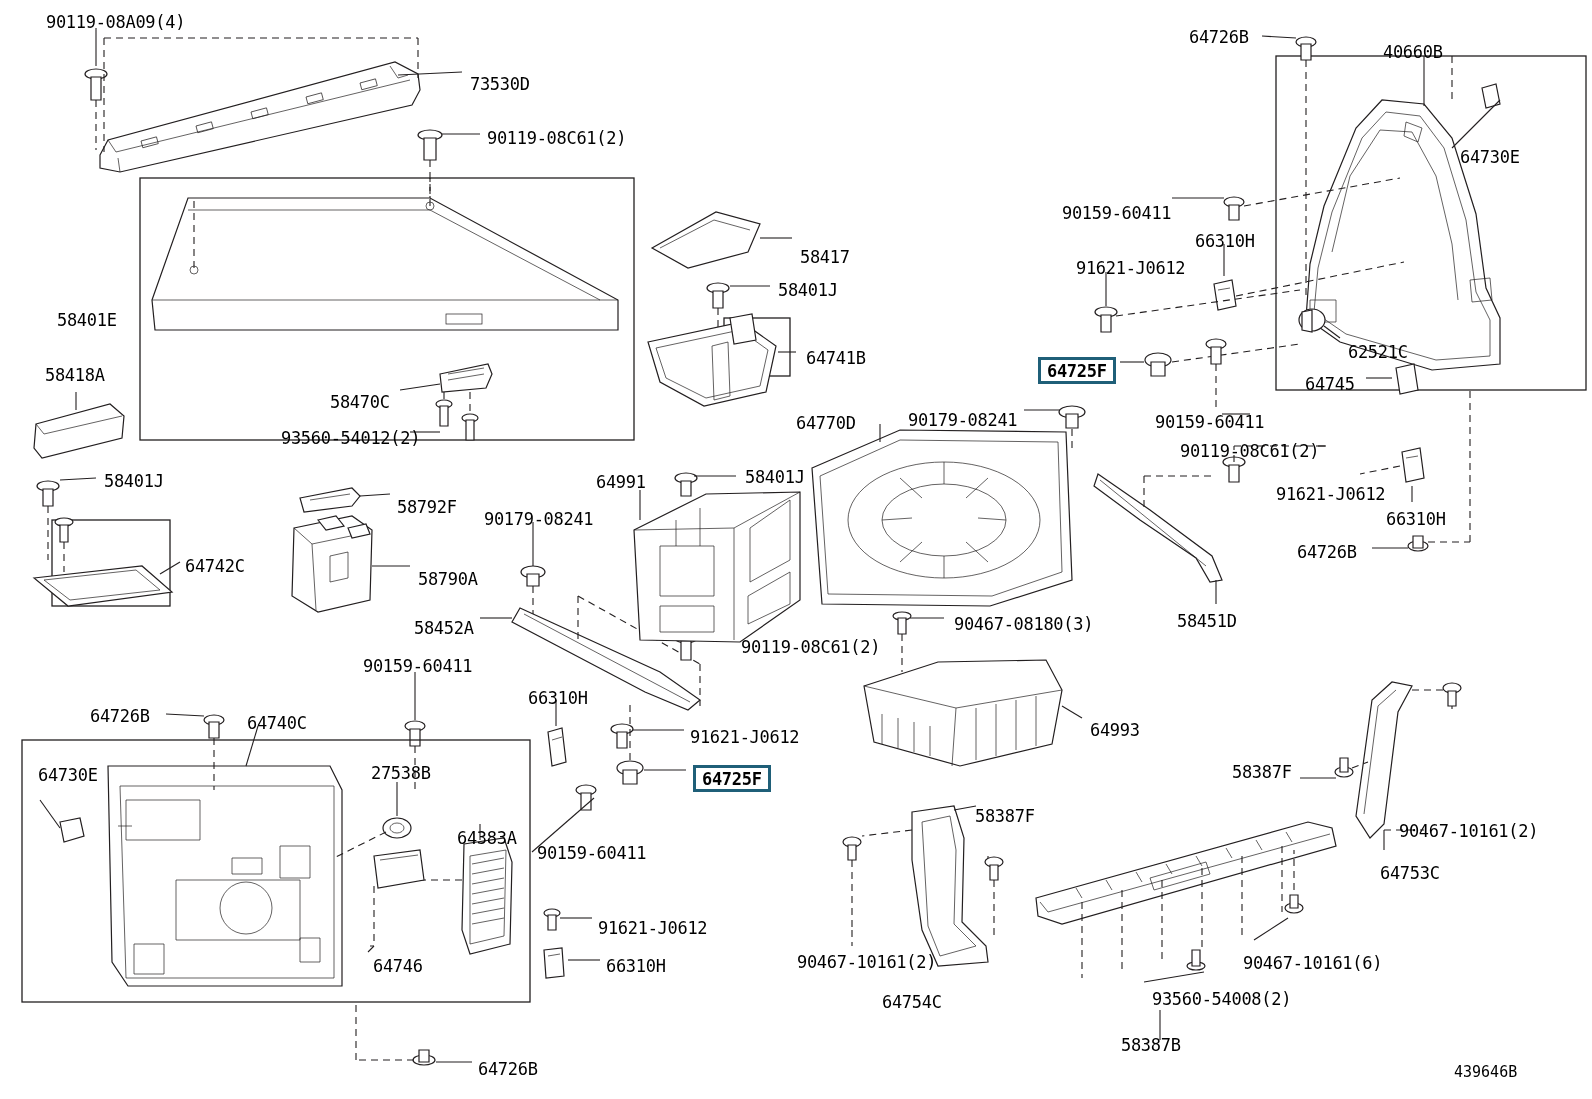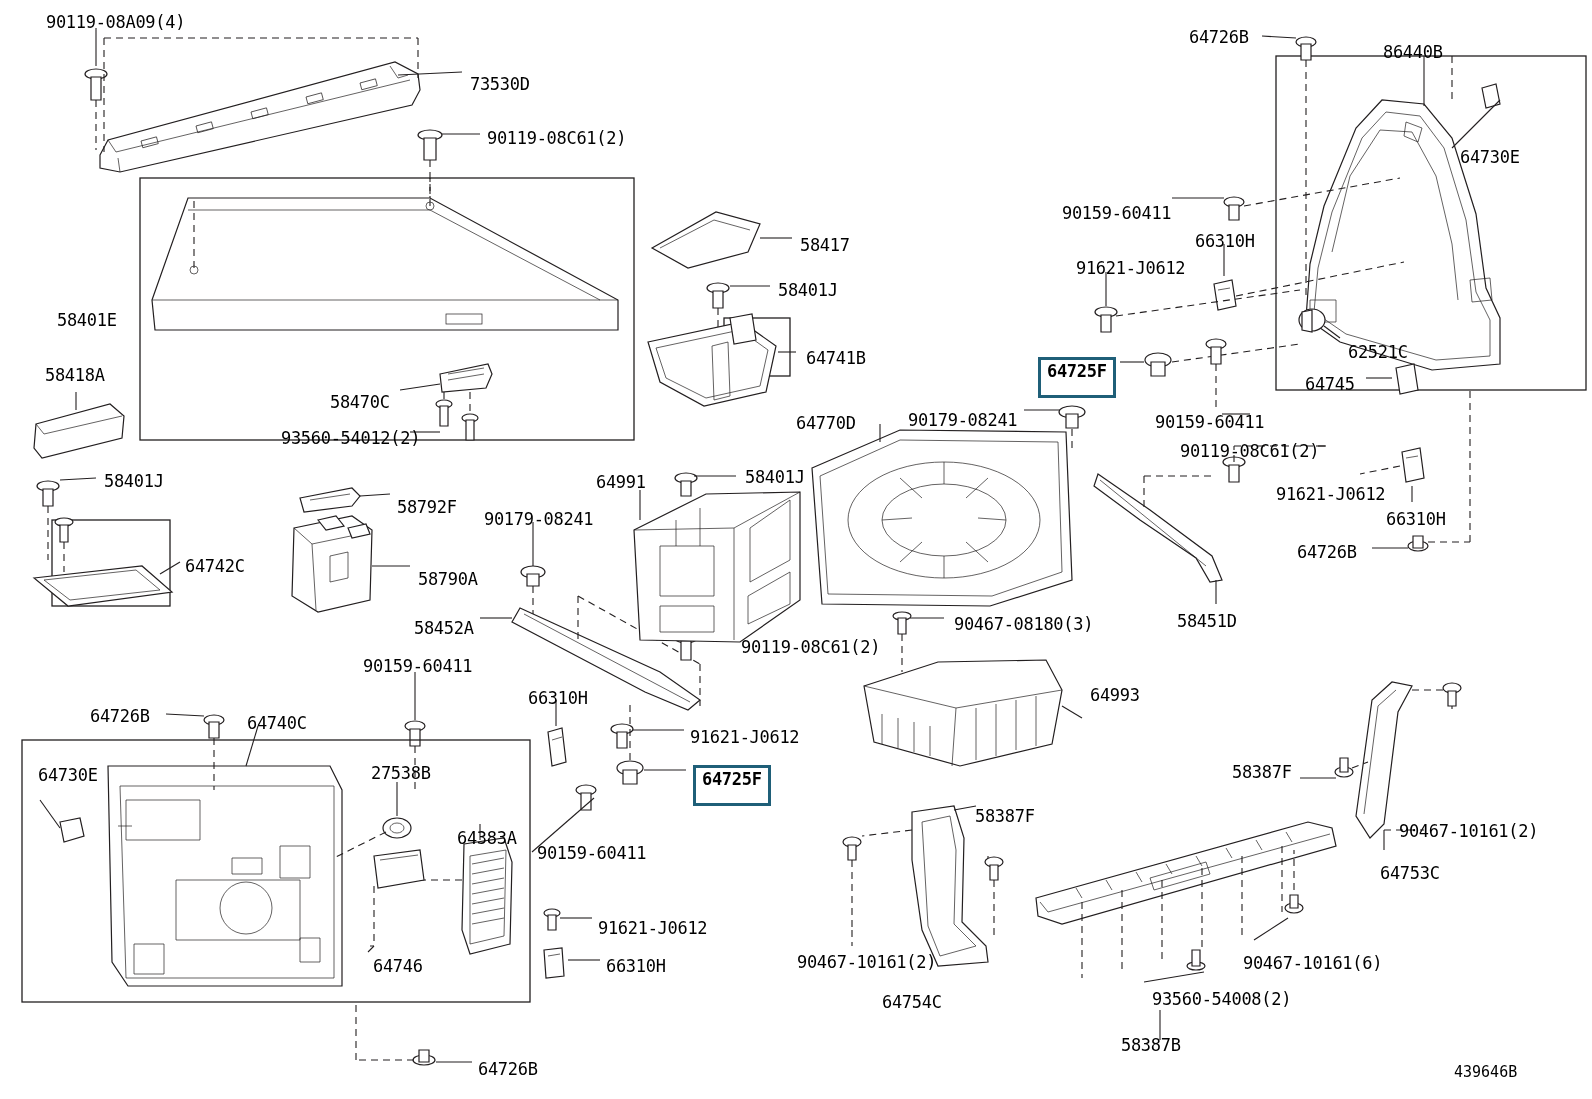--- a/index.html
+++ b/index.html
@@ -18,21 +18,21 @@
   .lbl {
     position: absolute;
     font-family: "DejaVu Sans Mono", monospace;
     font-size: 17px;
     color: #000000;
     white-space: nowrap;
     letter-spacing: -0.3px;
   }
   .lbl.hl {
     border: 3px solid #1f5f78;
-    padding: 1px 6px 14px 6px;
+    padding: 1px 6px 0 6px;
     background: #ffffff;
     font-weight: bold;
   }
   .code {
     position: absolute;
     font-family: "DejaVu Sans Mono", monospace;
     font-size: 15px;
     color: #000000;
     white-space: nowrap;
   }
@@ -496,21 +496,21 @@
 
   <div id="labels-layer">
       <div class="lbl" style="left: 46px; top: 12px;">90119-08A09(4)</div>
       <div class="lbl" style="left: 470px; top: 74px;">73530D</div>
       <div class="lbl" style="left: 487px; top: 128px;">90119-08C61(2)</div>
       <div class="lbl" style="left: 57px; top: 310px;">58401E</div>
       <div class="lbl" style="left: 45px; top: 365px;">58418A</div>
       <div class="lbl" style="left: 330px; top: 392px;">58470C</div>
       <div class="lbl" style="left: 281px; top: 428px;">93560-54012(2)</div>
       <div class="lbl" style="left: 104px; top: 471px;">58401J</div>
-      <div class="lbl" style="left: 800px; top: 235px;">58417</div>
+      <div class="lbl" style="left: 800px; top: 247px;">58417</div>
       <div class="lbl" style="left: 778px; top: 280px;">58401J</div>
       <div class="lbl" style="left: 806px; top: 348px;">64741B</div>
       <div class="lbl" style="left: 796px; top: 413px;">64770D</div>
       <div class="lbl" style="left: 908px; top: 410px;">90179-08241</div>
       <div class="lbl" style="left: 596px; top: 472px;">64991</div>
       <div class="lbl" style="left: 745px; top: 467px;">58401J</div>
       <div class="lbl" style="left: 397px; top: 497px;">58792F</div>
       <div class="lbl" style="left: 484px; top: 509px;">90179-08241</div>
       <div class="lbl" style="left: 418px; top: 569px;">58790A</div>
       <div class="lbl" style="left: 185px; top: 556px;">64742C</div>
@@ -525,32 +525,32 @@
       <div class="lbl" style="left: 690px; top: 727px;">91621-J0612</div>
       <div class="lbl" style="left: 38px; top: 765px;">64730E</div>
       <div class="lbl" style="left: 371px; top: 763px;">27538B</div>
       <div class="lbl hl" style="left: 693px; top: 765px;">64725F</div>
       <div class="lbl" style="left: 457px; top: 828px;">64383A</div>
       <div class="lbl" style="left: 537px; top: 843px;">90159-60411</div>
       <div class="lbl" style="left: 373px; top: 956px;">64746</div>
       <div class="lbl" style="left: 598px; top: 918px;">91621-J0612</div>
       <div class="lbl" style="left: 606px; top: 956px;">66310H</div>
       <div class="lbl" style="left: 478px; top: 1059px;">64726B</div>
-      <div class="lbl" style="left: 1090px; top: 685px;">64993</div>
+      <div class="lbl" style="left: 1090px; top: 720px;">64993</div>
       <div class="lbl" style="left: 975px; top: 806px;">58387F</div>
       <div class="lbl" style="left: 1232px; top: 762px;">58387F</div>
       <div class="lbl" style="left: 1399px; top: 821px;">90467-10161(2)</div>
       <div class="lbl" style="left: 1380px; top: 863px;">64753C</div>
       <div class="lbl" style="left: 797px; top: 952px;">90467-10161(2)</div>
       <div class="lbl" style="left: 882px; top: 992px;">64754C</div>
       <div class="lbl" style="left: 1243px; top: 953px;">90467-10161(6)</div>
       <div class="lbl" style="left: 1152px; top: 989px;">93560-54008(2)</div>
       <div class="lbl" style="left: 1121px; top: 1035px;">58387B</div>
       <div class="lbl" style="left: 1189px; top: 27px;">64726B</div>
-      <div class="lbl" style="left: 1383px; top: 42px;">86440B</div>
+      <div class="lbl" style="left: 1383px; top: 42px;">40660B</div>
       <div class="lbl" style="left: 1460px; top: 147px;">64730E</div>
       <div class="lbl" style="left: 1062px; top: 203px;">90159-60411</div>
       <div class="lbl" style="left: 1195px; top: 231px;">66310H</div>
       <div class="lbl" style="left: 1076px; top: 258px;">91621-J0612</div>
       <div class="lbl" style="left: 1348px; top: 342px;">62521C</div>
       <div class="lbl hl" style="left: 1038px; top: 357px;">64725F</div>
       <div class="lbl" style="left: 1305px; top: 374px;">64745</div>
       <div class="lbl" style="left: 1155px; top: 412px;">90159-60411</div>
       <div class="lbl" style="left: 1180px; top: 441px;">90119-08C61(2)</div>
       <div class="lbl" style="left: 1276px; top: 484px;">91621-J0612</div>

